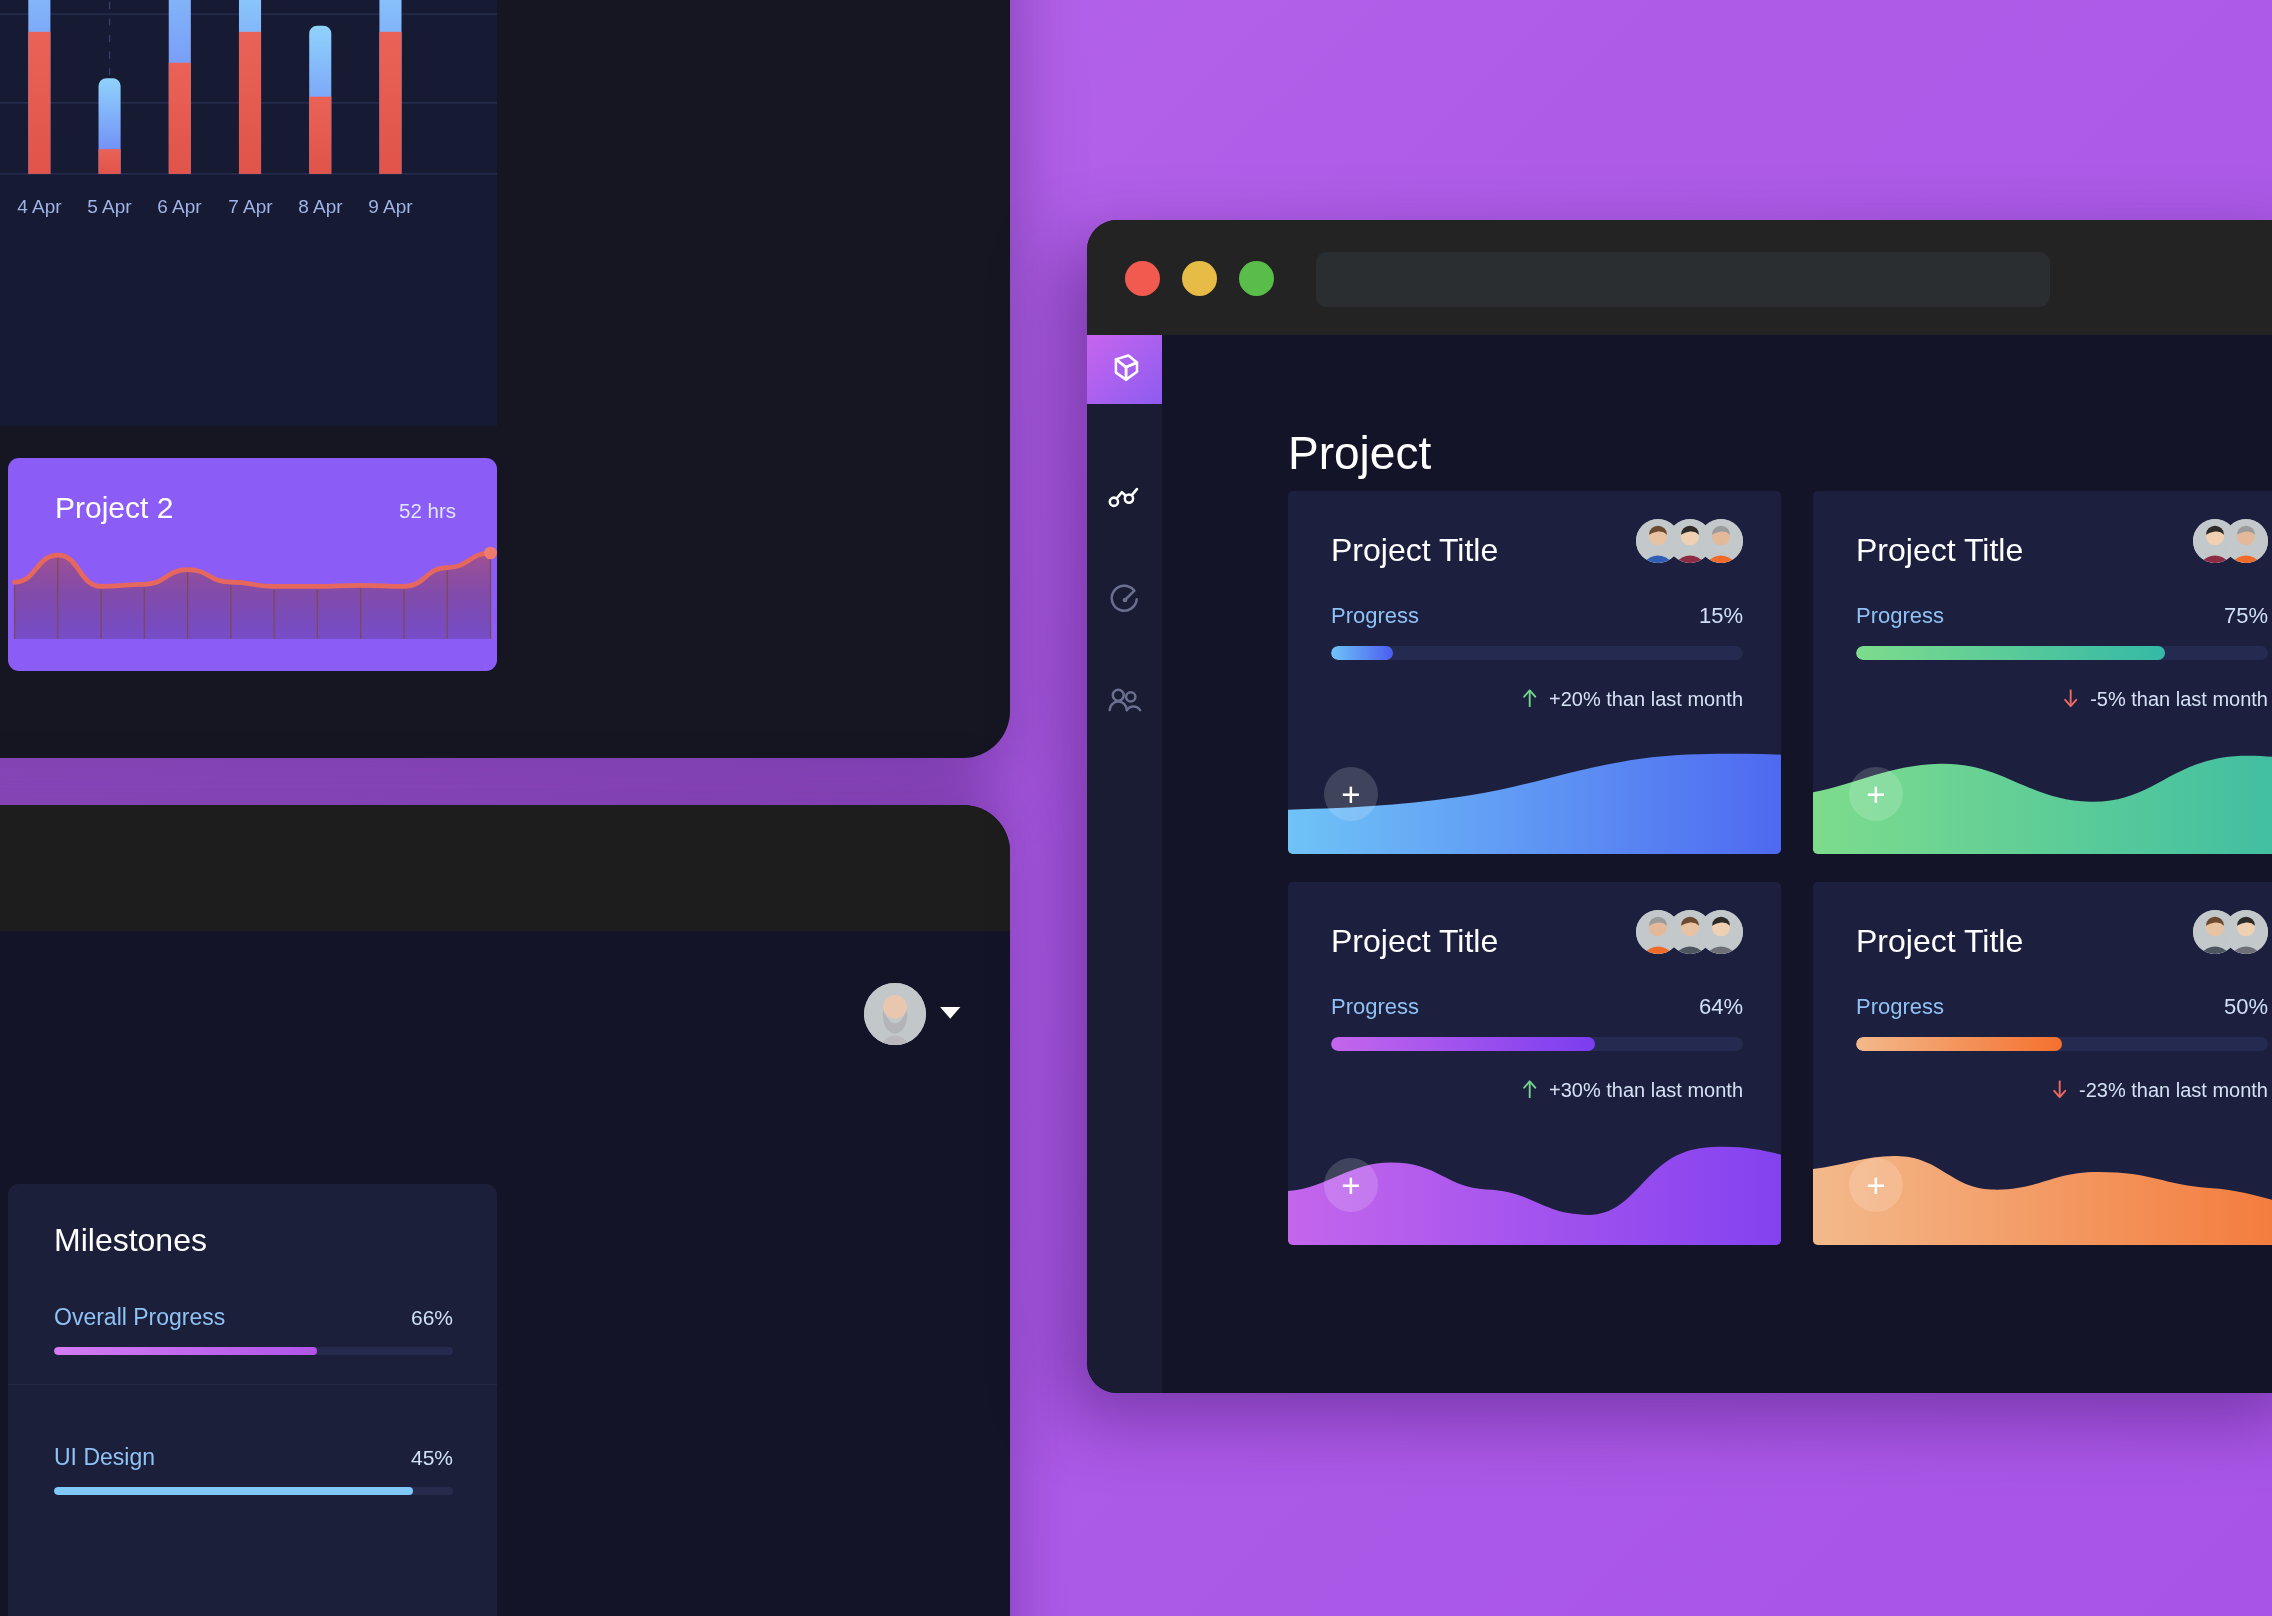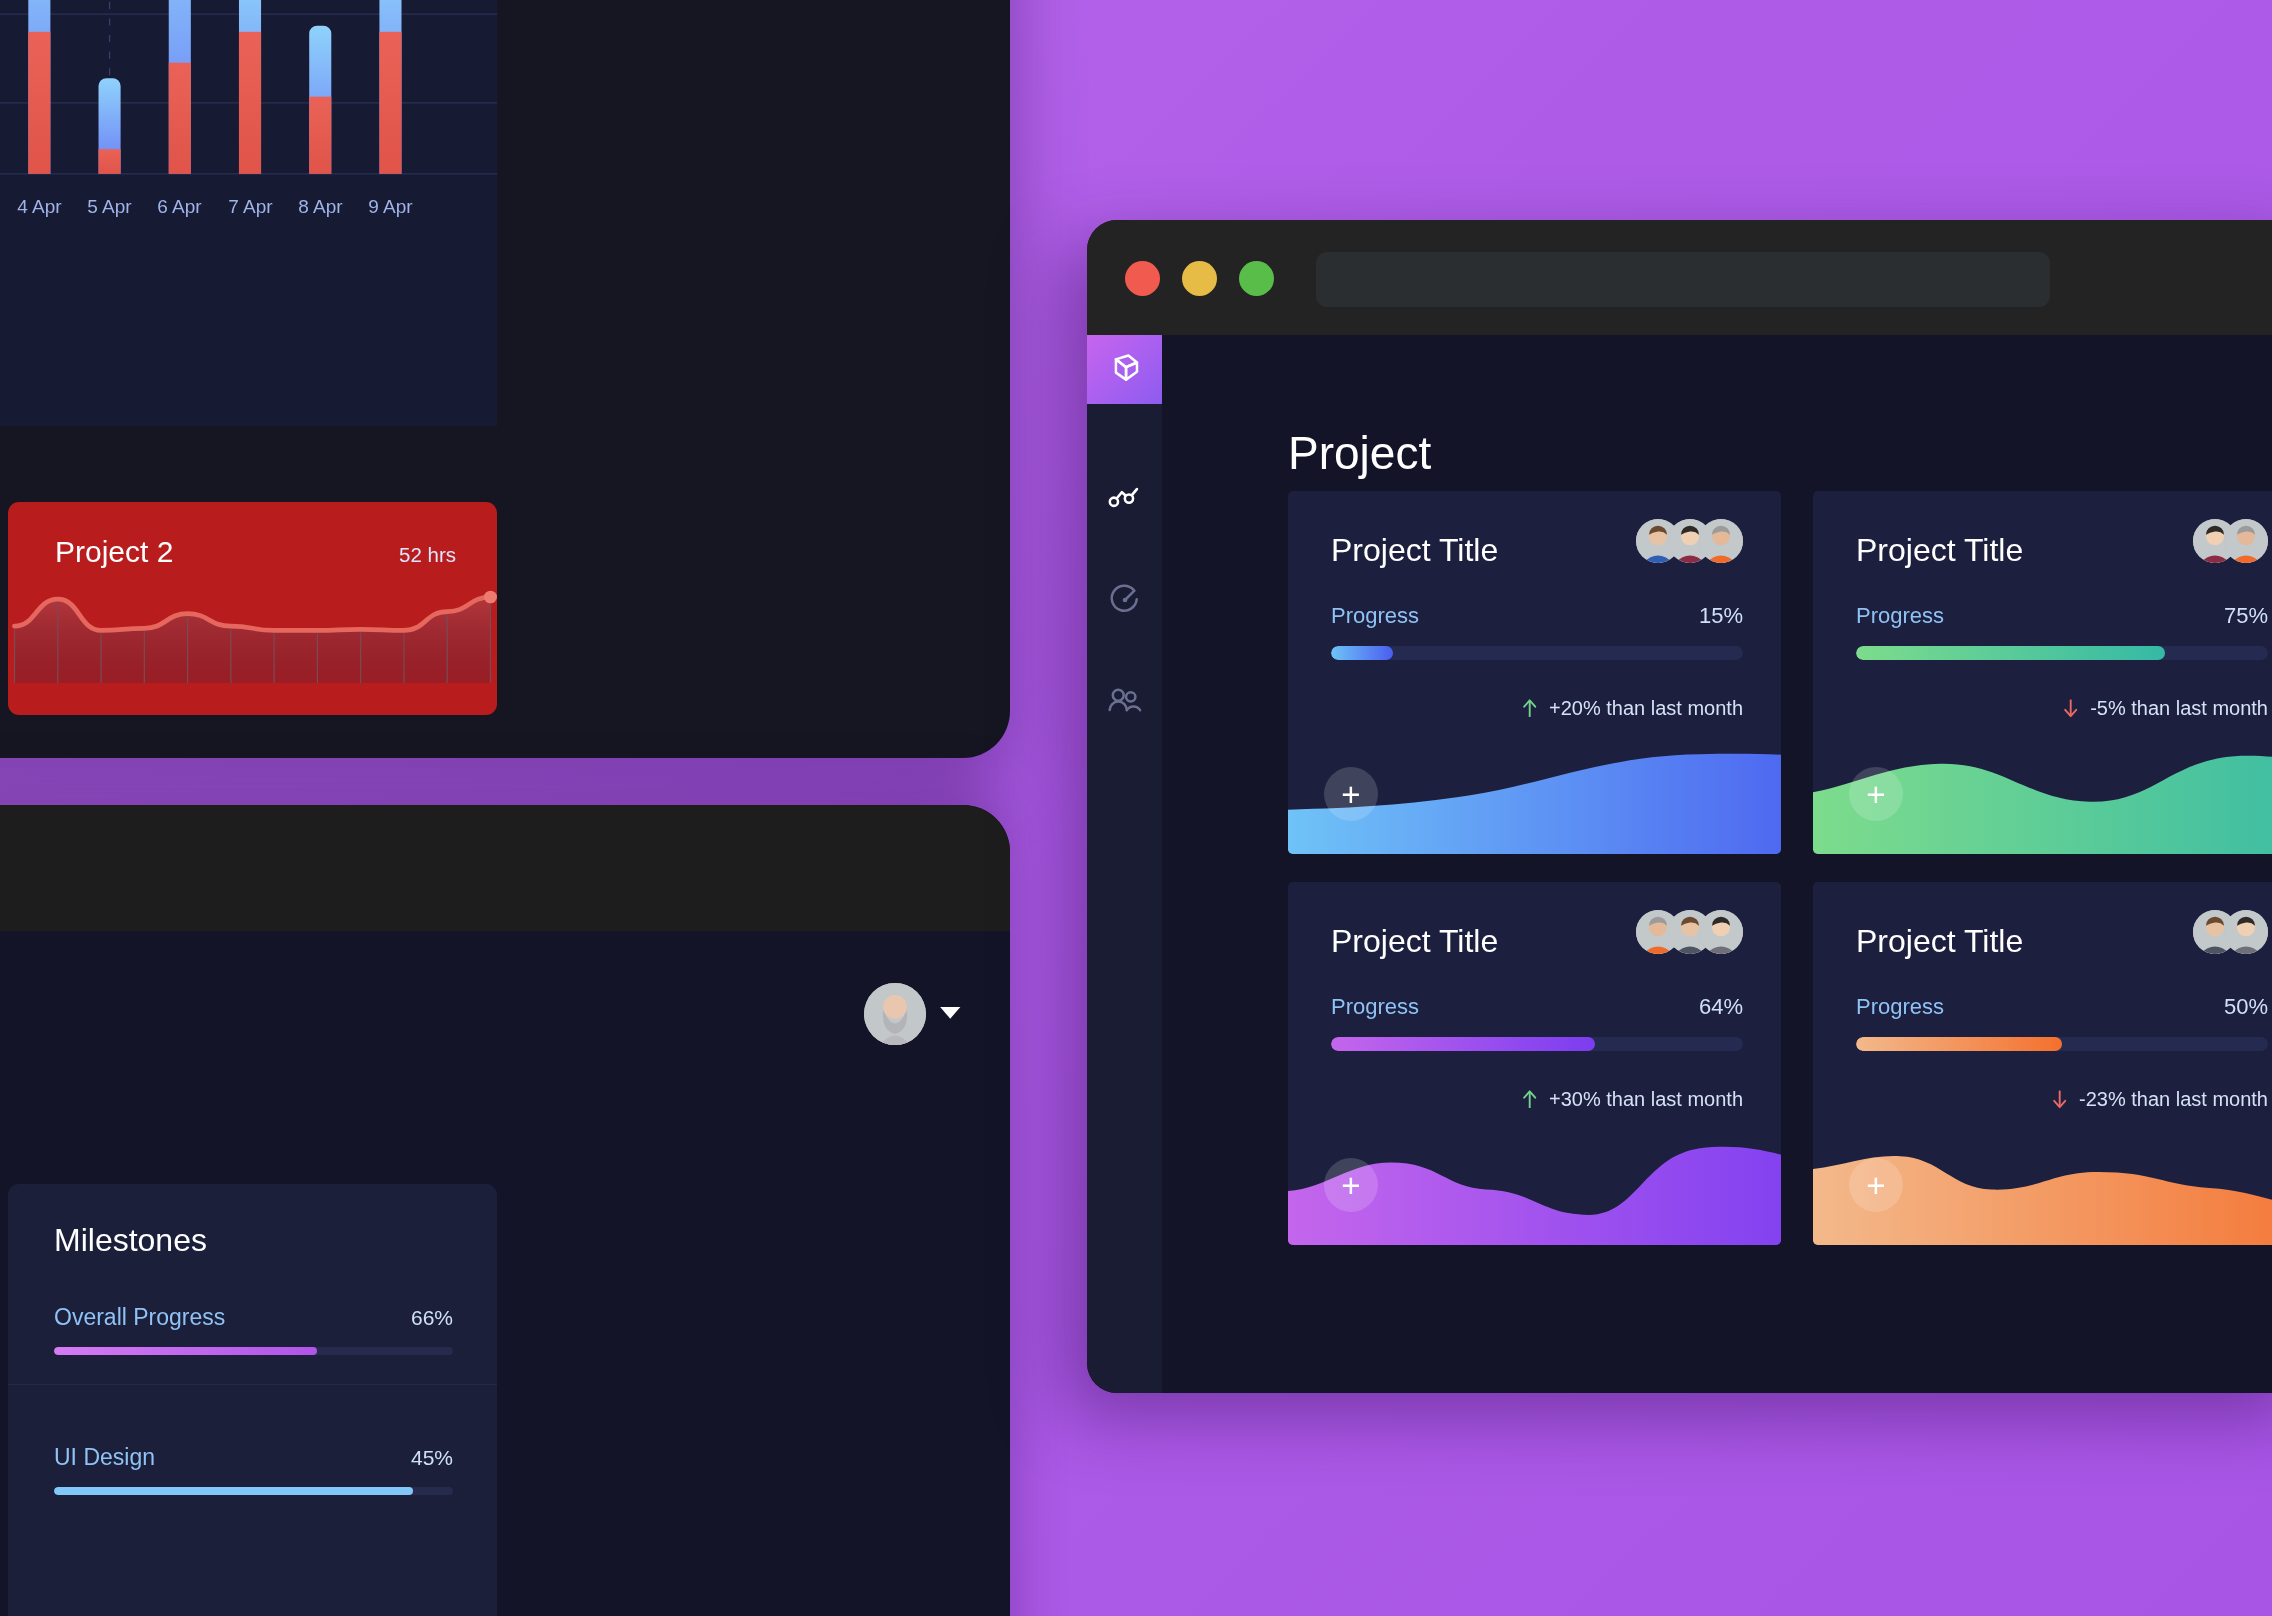--- a/index.html
+++ b/index.html
@@ -25,21 +25,21 @@
   }
   #barSvgWrap{ position:absolute; left:0; top:0; width:939px; height:505px; }
   .axis-label{
     position:absolute; color:#9fb4e8; font-size:19px; text-align:center;
     width:95px;
   }
 
   
   .mini{
     position:absolute; top:655px; height:213px;
-    background:#b91c1c; border-radius:11px; overflow:hidden;margin-top:44px;
+    background:#8b5cf6; border-radius:11px; overflow:hidden;
   }
   #mini2{ left:450px; width:489px; }
   .mini .m-title{ position:absolute; left:47px; top:33px; color:#fff; font-size:30px; }
   .mini .m-hrs{ position:absolute; right:41px; top:41px; color:#dfe6ff; font-size:20.5px; }
   .mini .m-svg{ position:absolute; left:0; bottom:32px; width:100%; height:110px; }
 
   
   #winMidLeft{
     position:absolute; left:-442px; top:805px;
     width:1452px; height:1105px;
@@ -130,22 +130,22 @@
     display:flex; justify-content:space-between; align-items:baseline;
   }
   .pc-plabel{ color:#8fc2f5; font-size:22px; }
   .pc-ppct{ color:#cfe0f7; font-size:22px; }
   .pc-track{
     position:absolute; left:43px; right:38px; top:155px; height:14px;
     border-radius:7px; background:#242a50; overflow:hidden;
   }
   .pc-fill{ height:100%; border-radius:7px; }
   .pc-delta{
-    position:absolute; right:38px; top:206px;
-    display:flex; align-items:center; gap:11px;
+    position:absolute; right:38px; top:197px;
+    display:flex; align-items:flex-start; gap:11px;
     color:#d5e2f6; font-size:20px;
   }
   .pc-wave{ position:absolute; left:0; right:0; bottom:0; height:103px; }
   .pc-plus{
     position:absolute; left:36px; bottom:33px; width:54px; height:54px;
     border-radius:50%; background:rgba(255,255,255,.16);
     display:flex; align-items:center; justify-content:center;
     color:#fff; font-size:33px; line-height:1; font-weight:300;
   }
 </style>

